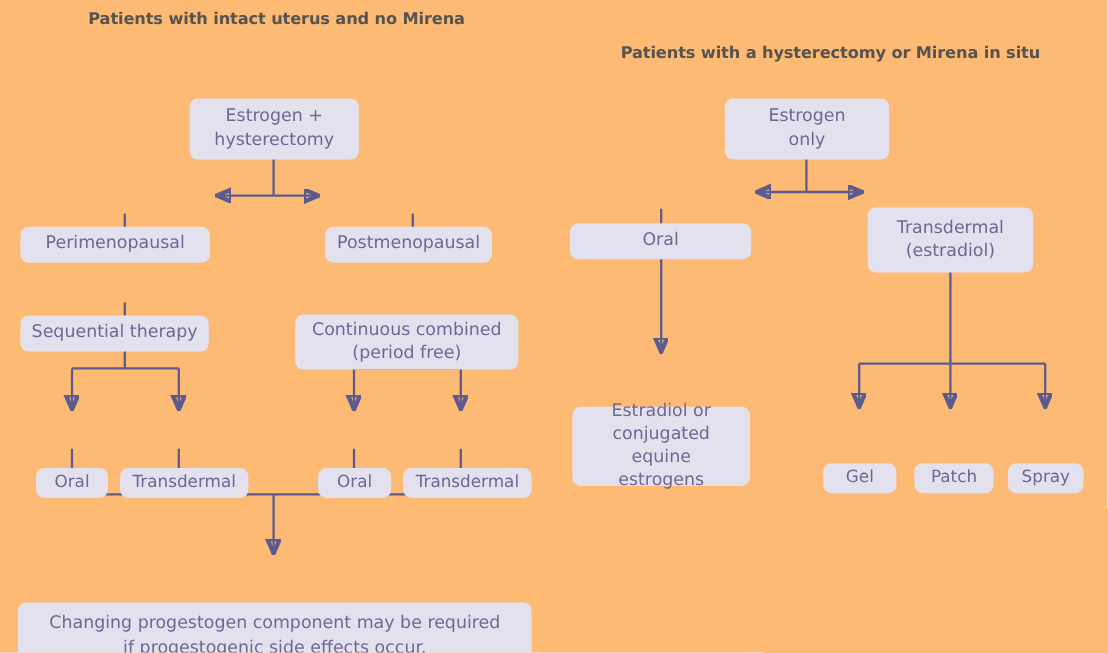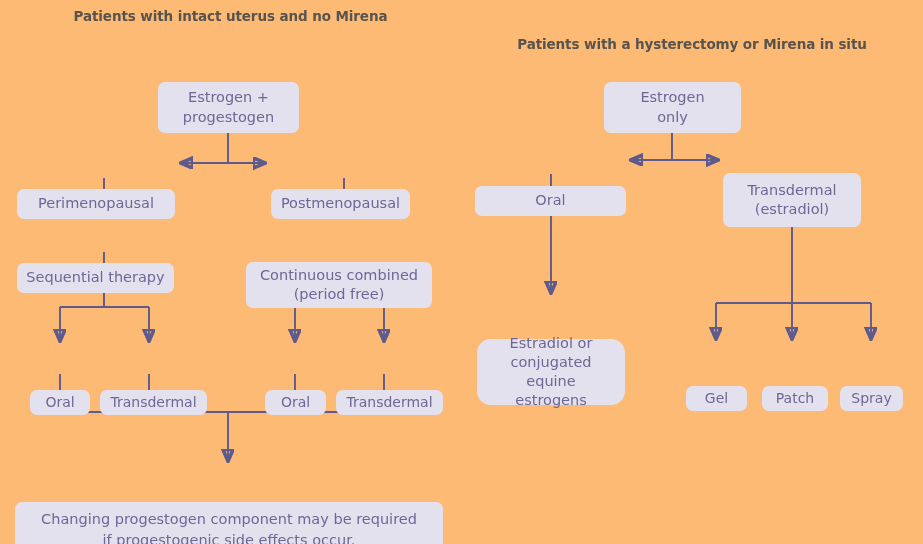--- a/index.html
+++ b/index.html
@@ -118,21 +118,21 @@
     <line x1="792" y1="186" x2="792" y2="303"></line>
     <path d="M716,303 H871"></path>
     <line x1="716" y1="303" x2="716" y2="338" marker-end="url(#arw)"></line>
     <line x1="792" y1="303" x2="792" y2="338" marker-end="url(#arw)"></line>
     <line x1="871" y1="303" x2="871" y2="338" marker-end="url(#arw)"></line>
   </svg>
 
   <div class="node" style="left:158px; top:41px; width:141px; height:51px;">
     <span>
       <span>Estrogen +</span><br>
-      <span>progestogen</span>
+      <span>hysterectomy</span>
     </span>
   </div>
 
   <div class="node" style="left:271px; top:148px; width:139px; height:30px;">
     <span>Postmenopausal</span>
   </div>
 
   <div class="node" style="left:17px; top:148px; width:158px; height:30px;">
     <span>Perimenopausal</span>
   </div>
@@ -182,21 +182,21 @@
     <span>Oral</span>
   </div>
 
   <div class="node" style="left:723px; top:132px; width:138px; height:54px;">
     <span>
       <span>Transdermal</span><br>
       <span>(estradiol)</span>
     </span>
   </div>
 
-  <div class="node" style="left:477px; top:298px; width:148px; height:66px;border-radius:14px;">
+  <div class="node" style="left:477px; top:298px; width:148px; height:66px;">
     <span>
       <span>Estradiol or</span><br>
       <span>conjugated equine</span><br>
       <span>estrogens</span>
     </span>
   </div>
 
   <div class="node small" style="left:686px; top:345px; width:61px; height:25px;">
     <span>Gel</span>
   </div>

